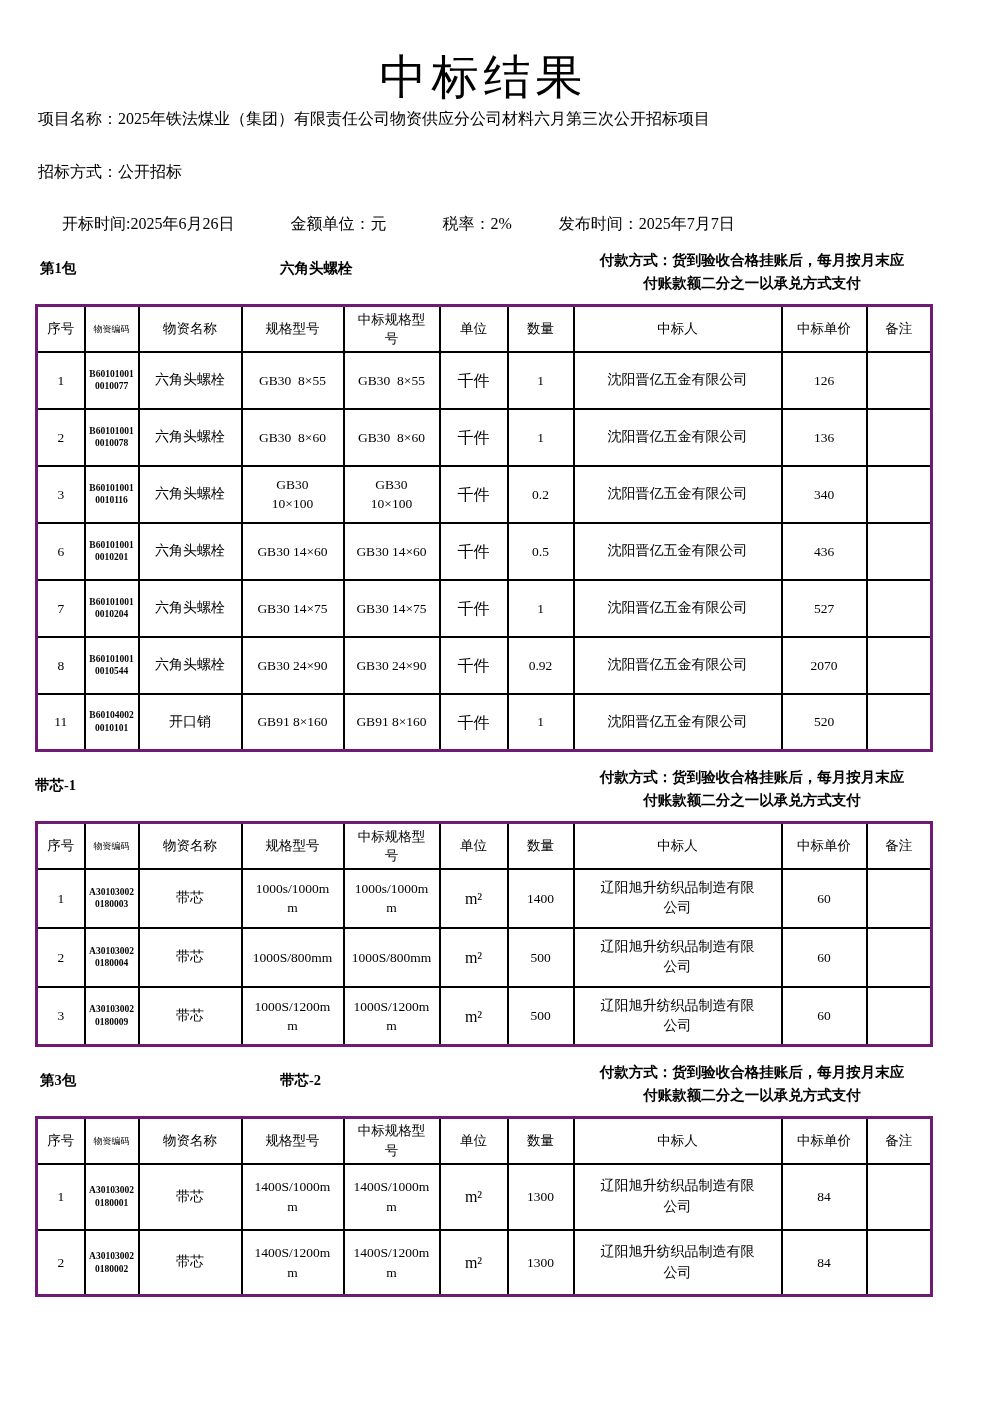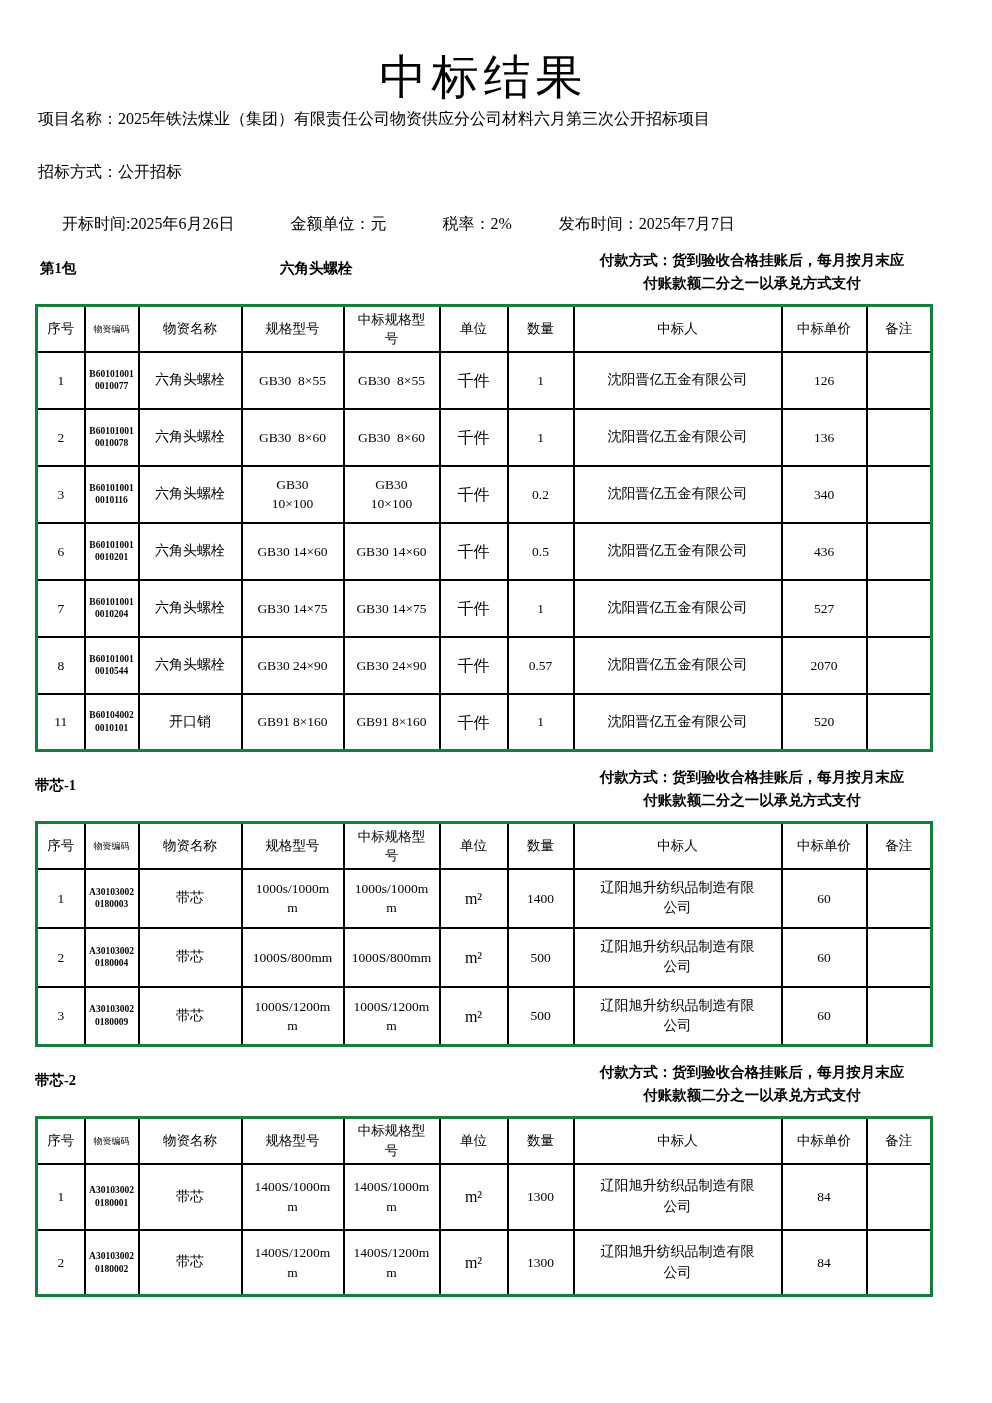--- a/index.html
+++ b/index.html
@@ -68,21 +68,21 @@
     line-height: 1.55;
     text-align: center;
     white-space: pre-line;
   }
 
   table.bid-table {
     border-collapse: collapse;
     table-layout: fixed;
     width: 895px;
     margin-top: 10px;
-    border: 3px solid #15803d;
+    border: 3px solid #701a75;
   }
   .bid-table th, .bid-table td {
     border: 2px solid #000;
     text-align: center;
     vertical-align: middle;
     padding: 2px 3px;
     font-weight: 400;
     font-size: 13.5px;
     line-height: 1.45;
     white-space: pre-wrap;
@@ -233,21 +233,21 @@
           <td class="c9"></td>
         </tr>
         <tr>
           <td class="c0">8</td>
           <td class="c1">B60101001
 0010544</td>
           <td class="c2">六角头螺栓</td>
           <td class="c3">GB30 24×90</td>
           <td class="c4">GB30 24×90</td>
           <td class="c5">千件</td>
-          <td class="c6">0.57</td>
+          <td class="c6">0.92</td>
           <td class="c7">沈阳晋亿五金有限公司</td>
           <td class="c8">2070</td>
           <td class="c9"></td>
         </tr>
         <tr>
           <td class="c0">11</td>
           <td class="c1">B60104002
 0010101</td>
           <td class="c2">开口销</td>
           <td class="c3">GB91 8×160</td>
@@ -338,20 +338,21 @@
           <td class="c6">500</td>
           <td class="c7">辽阳旭升纺织品制造有限
 公司</td>
           <td class="c8">60</td>
           <td class="c9"></td>
         </tr>
       </tbody>
   </table>
 
   <div class="section-head">
+    <div class="pkg-no">第3包</div>
     <div class="pkg-title">带芯-2</div>
     <div class="payment">付款方式：货到验收合格挂账后，每月按月末应
 付账款额二分之一以承兑方式支付</div>
   </div>
   <table class="bid-table t3">
     <colgroup>
         <col class="w0">
         <col class="w1">
         <col class="w2">
         <col class="w3">

